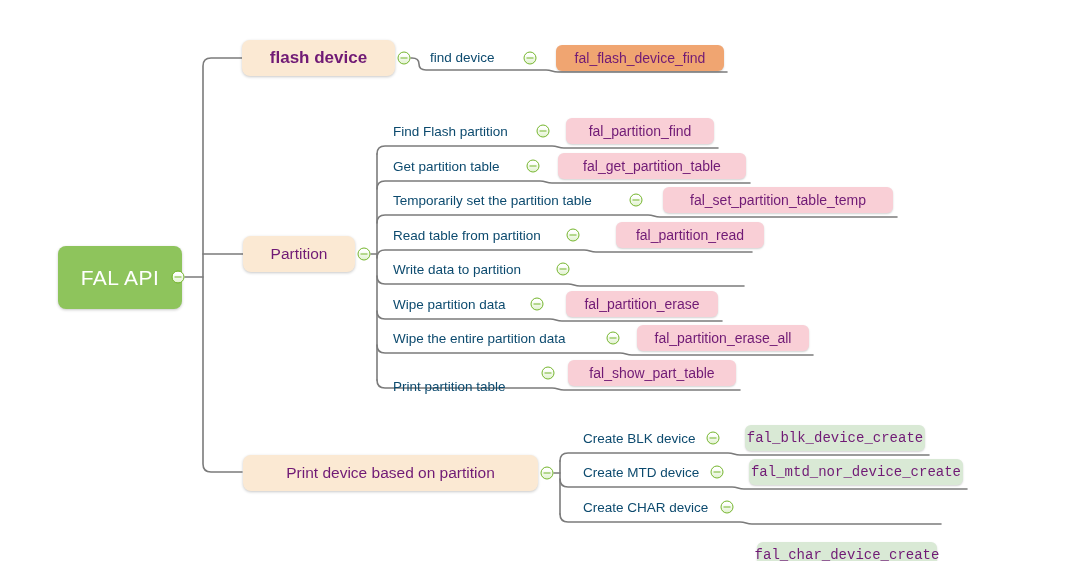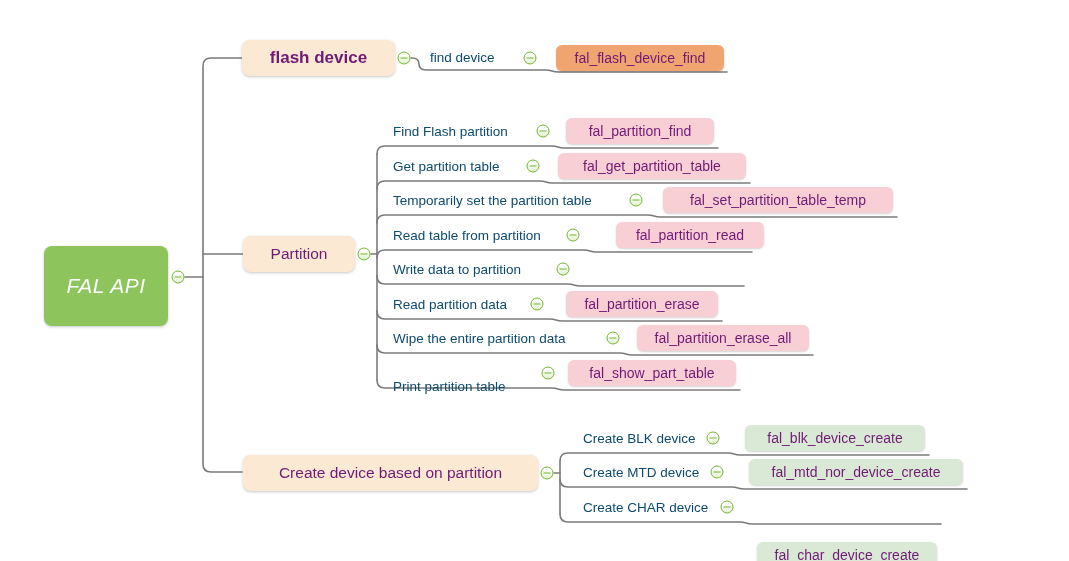--- a/index.html
+++ b/index.html
@@ -10,21 +10,21 @@
   .ln{fill:none;stroke:#7b7b7b;stroke-width:1.6;stroke-linecap:round;}
   .topic{position:absolute;display:flex;align-items:center;justify-content:center;
          border-radius:8px;box-shadow:0 1px 3px rgba(0,0,0,.22);color:#701a75;
          white-space:nowrap;box-sizing:border-box;}
   .root{background:#8ec45c;color:#ffffff;font-size:21px;letter-spacing:.5px;}
   .branch{background:#fbe9d3;font-size:15.5px;}
   .branch.big{font-size:17px;font-weight:600;}
   .api{border-radius:6px;font-size:14px;box-shadow:0 1px 2px rgba(0,0,0,.18);}
   .api.orange{background:#f0a571;}
   .api.pink{background:#f9cfd6;}
-  .api.green{background:#d9e9d5;}
+  .api.green{background:#d9e9d5;font-family:Liberation Mono, monospace;}
   .lbl{position:absolute;font-size:13.5px;color:#0c4a6e;transform:translateY(-50%);
        white-space:nowrap;}
   .micon{position:absolute;width:13px;height:13px;box-sizing:border-box;
          border:1.5px solid #74b52c;border-radius:50%;
          background:linear-gradient(180deg,#ffffff 20%,#e2f2d0 100%);
          transform:translate(-50%,-50%);}
   .micon::after{content:"";position:absolute;left:2px;right:2px;top:50%;height:1.5px;
          margin-top:-.75px;background:#74b52c;}
 </style>
 </head>
@@ -47,21 +47,21 @@
     <path class="ln" d="M377,311 Q377,319 385,319 H550 C556,319 556,321 562,321 H722"></path>
     <path class="ln" d="M377,345 Q377,353 385,353 H620 C626,353 626,355 632,355 H813"></path>
     <path class="ln" d="M377,380 Q377,388 385,388 H552 C558,388 558,390 564,390 H740"></path>
     <path class="ln" d="M554,473 H560"></path>
     <path class="ln" d="M560,461 V514"></path>
     <path class="ln" d="M560,461 Q560,453 568,453 H728 C734,453 734,455 740,455 H929"></path>
     <path class="ln" d="M560,479 Q560,487 568,487 H732 C738,487 738,489 744,489 H967"></path>
     <path class="ln" d="M560,514 Q560,522 568,522 H740 C746,522 746,524 752,524 H941"></path>
   </svg>
 
-  <div class="topic root" style="left:44px;top:246px;width:124px;height:80px;font-style:italic;">FAL API</div>
+  <div class="topic root" style="left:58px;top:246px;width:124px;height:63px;">FAL API</div>
   <span class="micon" style="left:178px;top:277px;"></span>
 
   <div class="topic branch big" style="left:242px;top:40px;width:153px;height:36px;">flash device</div>
   <span class="micon" style="left:404px;top:58px;"></span>
   <div class="lbl" style="left:430px;top:57px;">find device</div>
   <span class="micon" style="left:530px;top:58px;"></span>
   <div class="topic api orange" style="left:556px;top:45px;width:168px;height:26px;">fal_flash_device_find</div>
 
   <div class="topic branch" style="left:243px;top:236px;width:112px;height:36px;">Partition</div>
   <span class="micon" style="left:364px;top:254px;"></span>
@@ -78,33 +78,33 @@
   <span class="micon" style="left:636px;top:200px;"></span>
   <div class="topic api pink" style="left:663px;top:187px;width:230px;height:26px;">fal_set_partition_table_temp</div>
 
   <div class="lbl" style="left:393px;top:235px;">Read table from partition</div>
   <span class="micon" style="left:573px;top:235px;"></span>
   <div class="topic api pink" style="left:600px;top:222px;width:148px;height:26px;margin-left:16px;">fal_partition_read</div>
 
   <div class="lbl" style="left:393px;top:269px;">Write data to partition</div>
   <span class="micon" style="left:563px;top:269px;"></span>
 
-  <div class="lbl" style="left:393px;top:304px;">Read partition data</div>
+  <div class="lbl" style="left:393px;top:304px;">Wipe partition data</div>
   <span class="micon" style="left:537px;top:304px;"></span>
   <div class="topic api pink" style="left:566px;top:291px;width:152px;height:26px;">fal_partition_erase</div>
 
   <div class="lbl" style="left:393px;top:338px;">Wipe the entire partition data</div>
   <span class="micon" style="left:613px;top:338px;"></span>
   <div class="topic api pink" style="left:637px;top:325px;width:172px;height:26px;">fal_partition_erase_all</div>
 
   <div class="lbl" style="left:393px;top:386px;">Print partition table</div>
   <span class="micon" style="left:548px;top:373px;"></span>
   <div class="topic api pink" style="left:568px;top:360px;width:168px;height:26px;">fal_show_part_table</div>
 
-  <div class="topic branch" style="left:243px;top:455px;width:295px;height:36px;">Create device based on partition</div>
+  <div class="topic branch" style="left:243px;top:455px;width:295px;height:36px;">Print device based on partition</div>
   <span class="micon" style="left:547px;top:473px;"></span>
 
   <div class="lbl" style="left:583px;top:438px;">Create BLK device</div>
   <span class="micon" style="left:713px;top:438px;"></span>
   <div class="topic api green" style="left:745px;top:425px;width:180px;height:26px;">fal_blk_device_create</div>
 
   <div class="lbl" style="left:583px;top:472px;">Create MTD device</div>
   <span class="micon" style="left:717px;top:472px;"></span>
   <div class="topic api green" style="left:749px;top:459px;width:214px;height:26px;">fal_mtd_nor_device_create</div>
 

